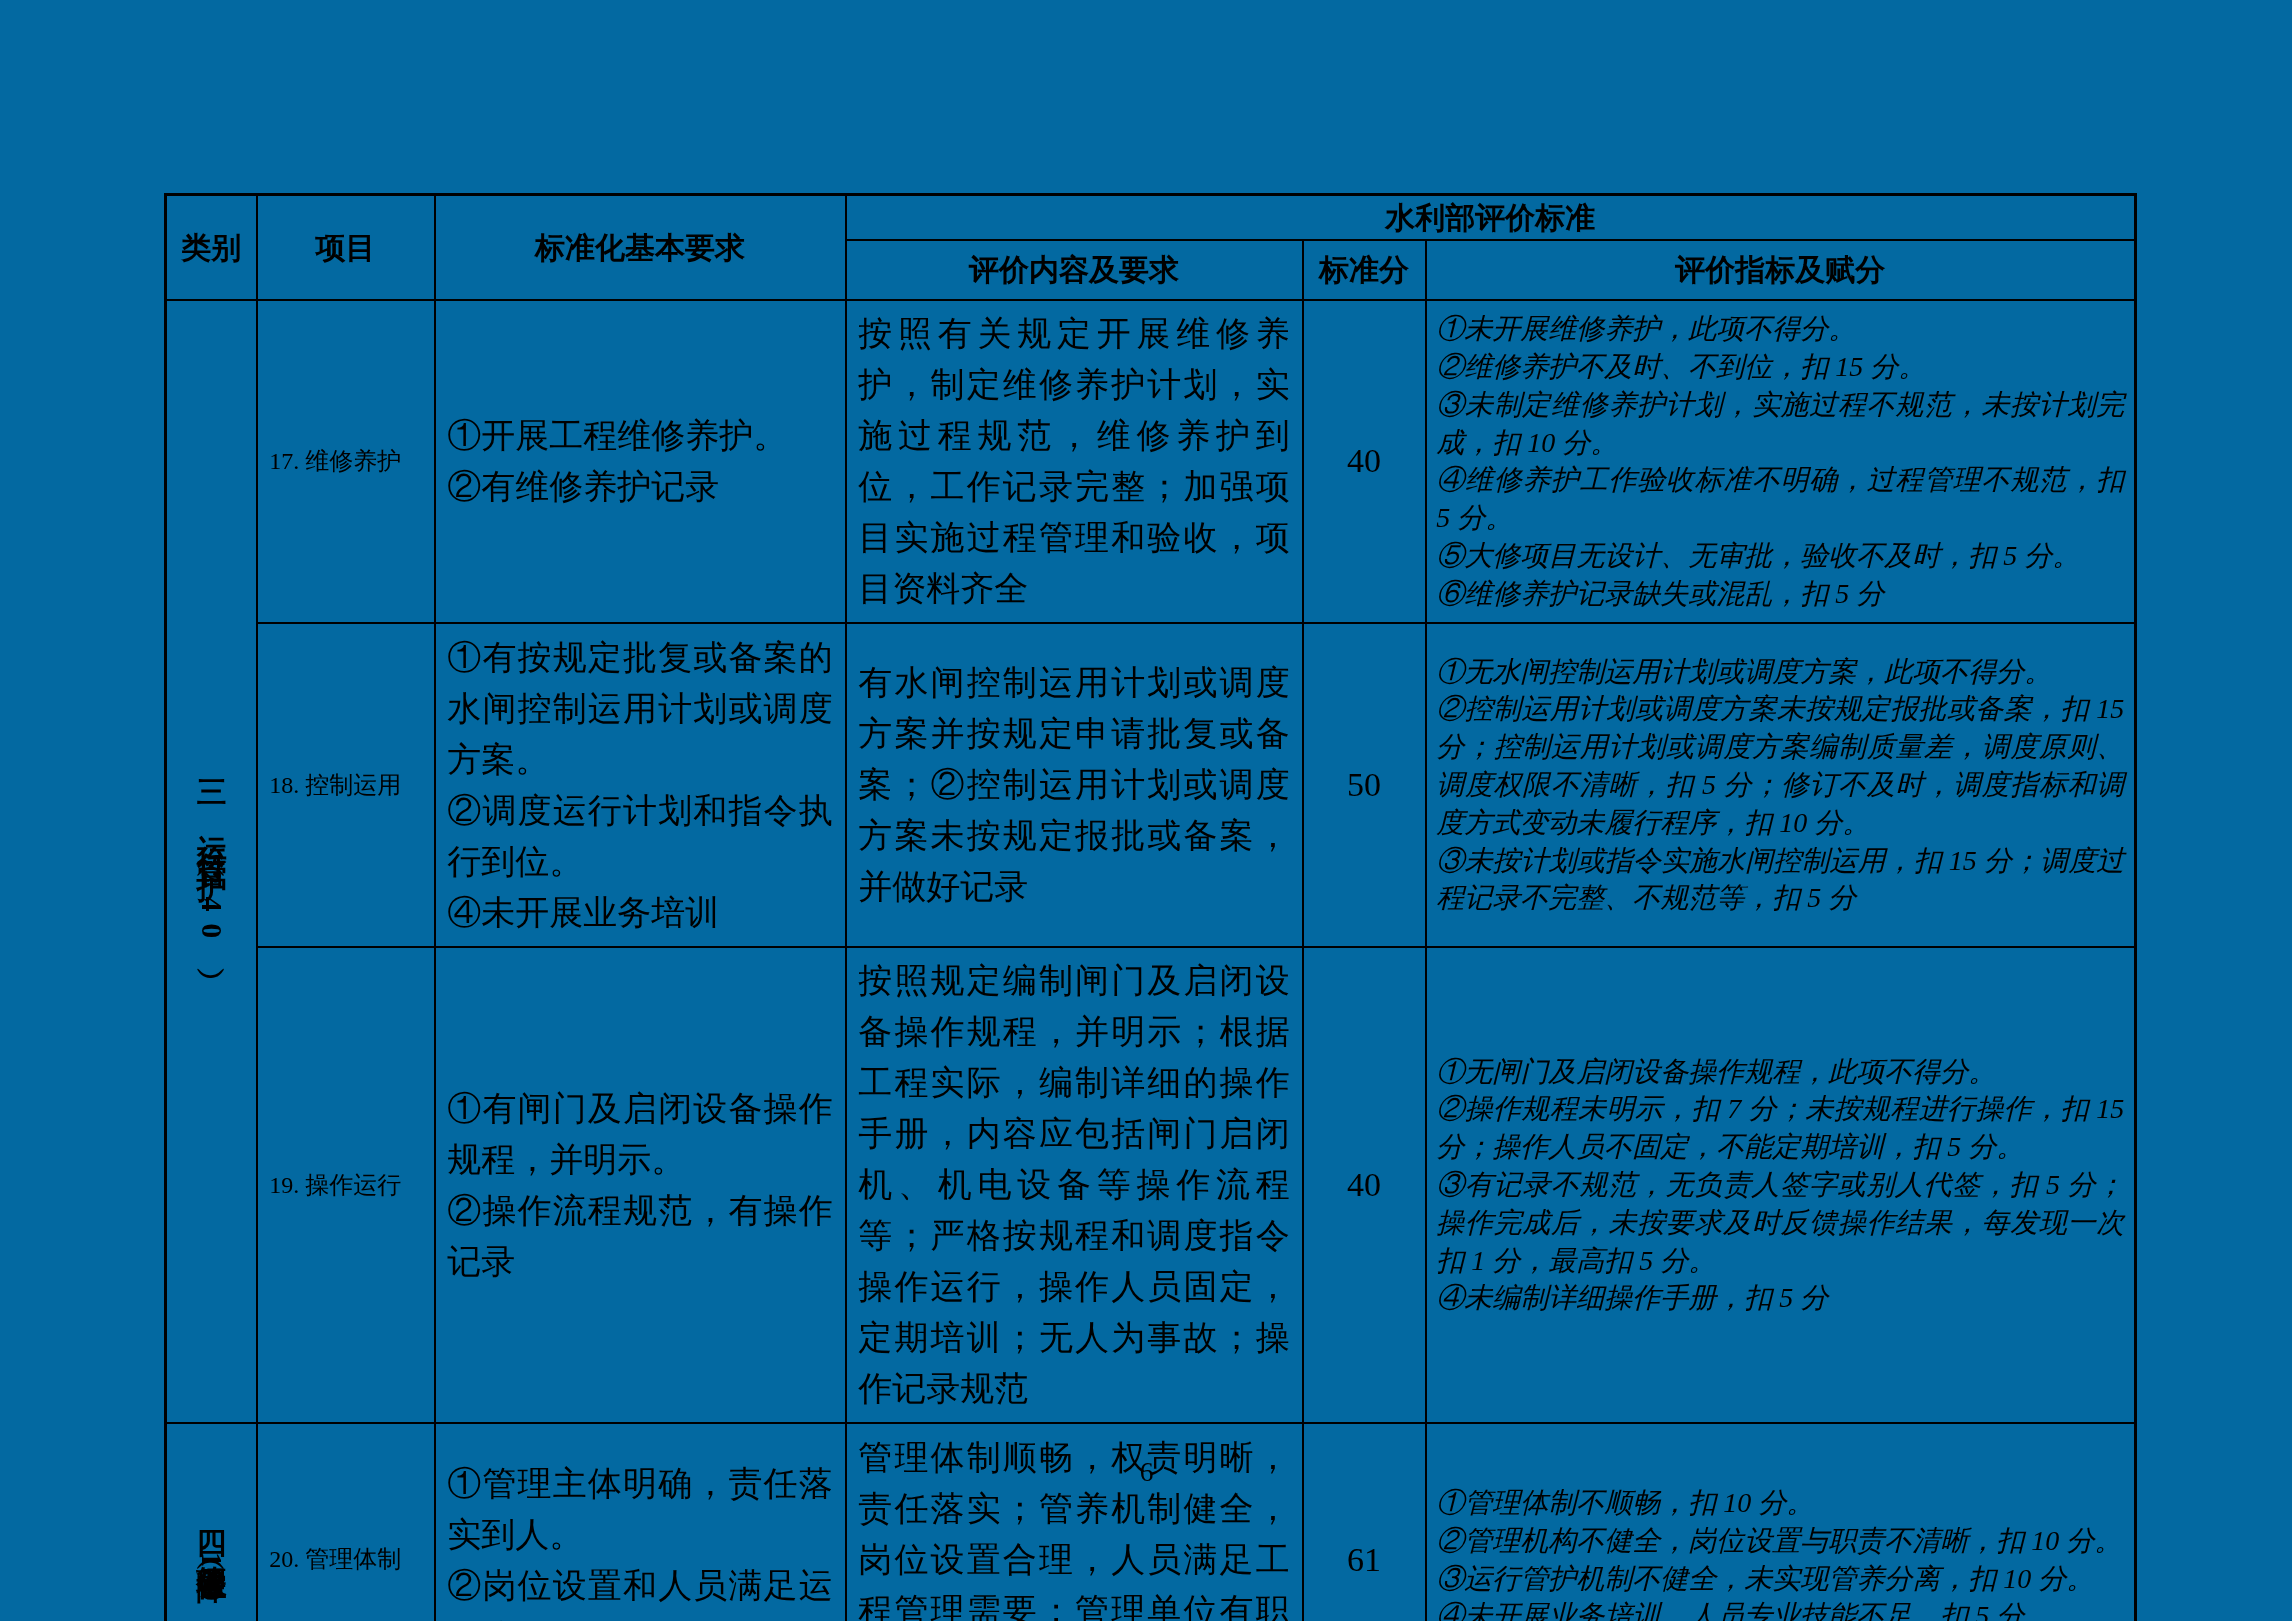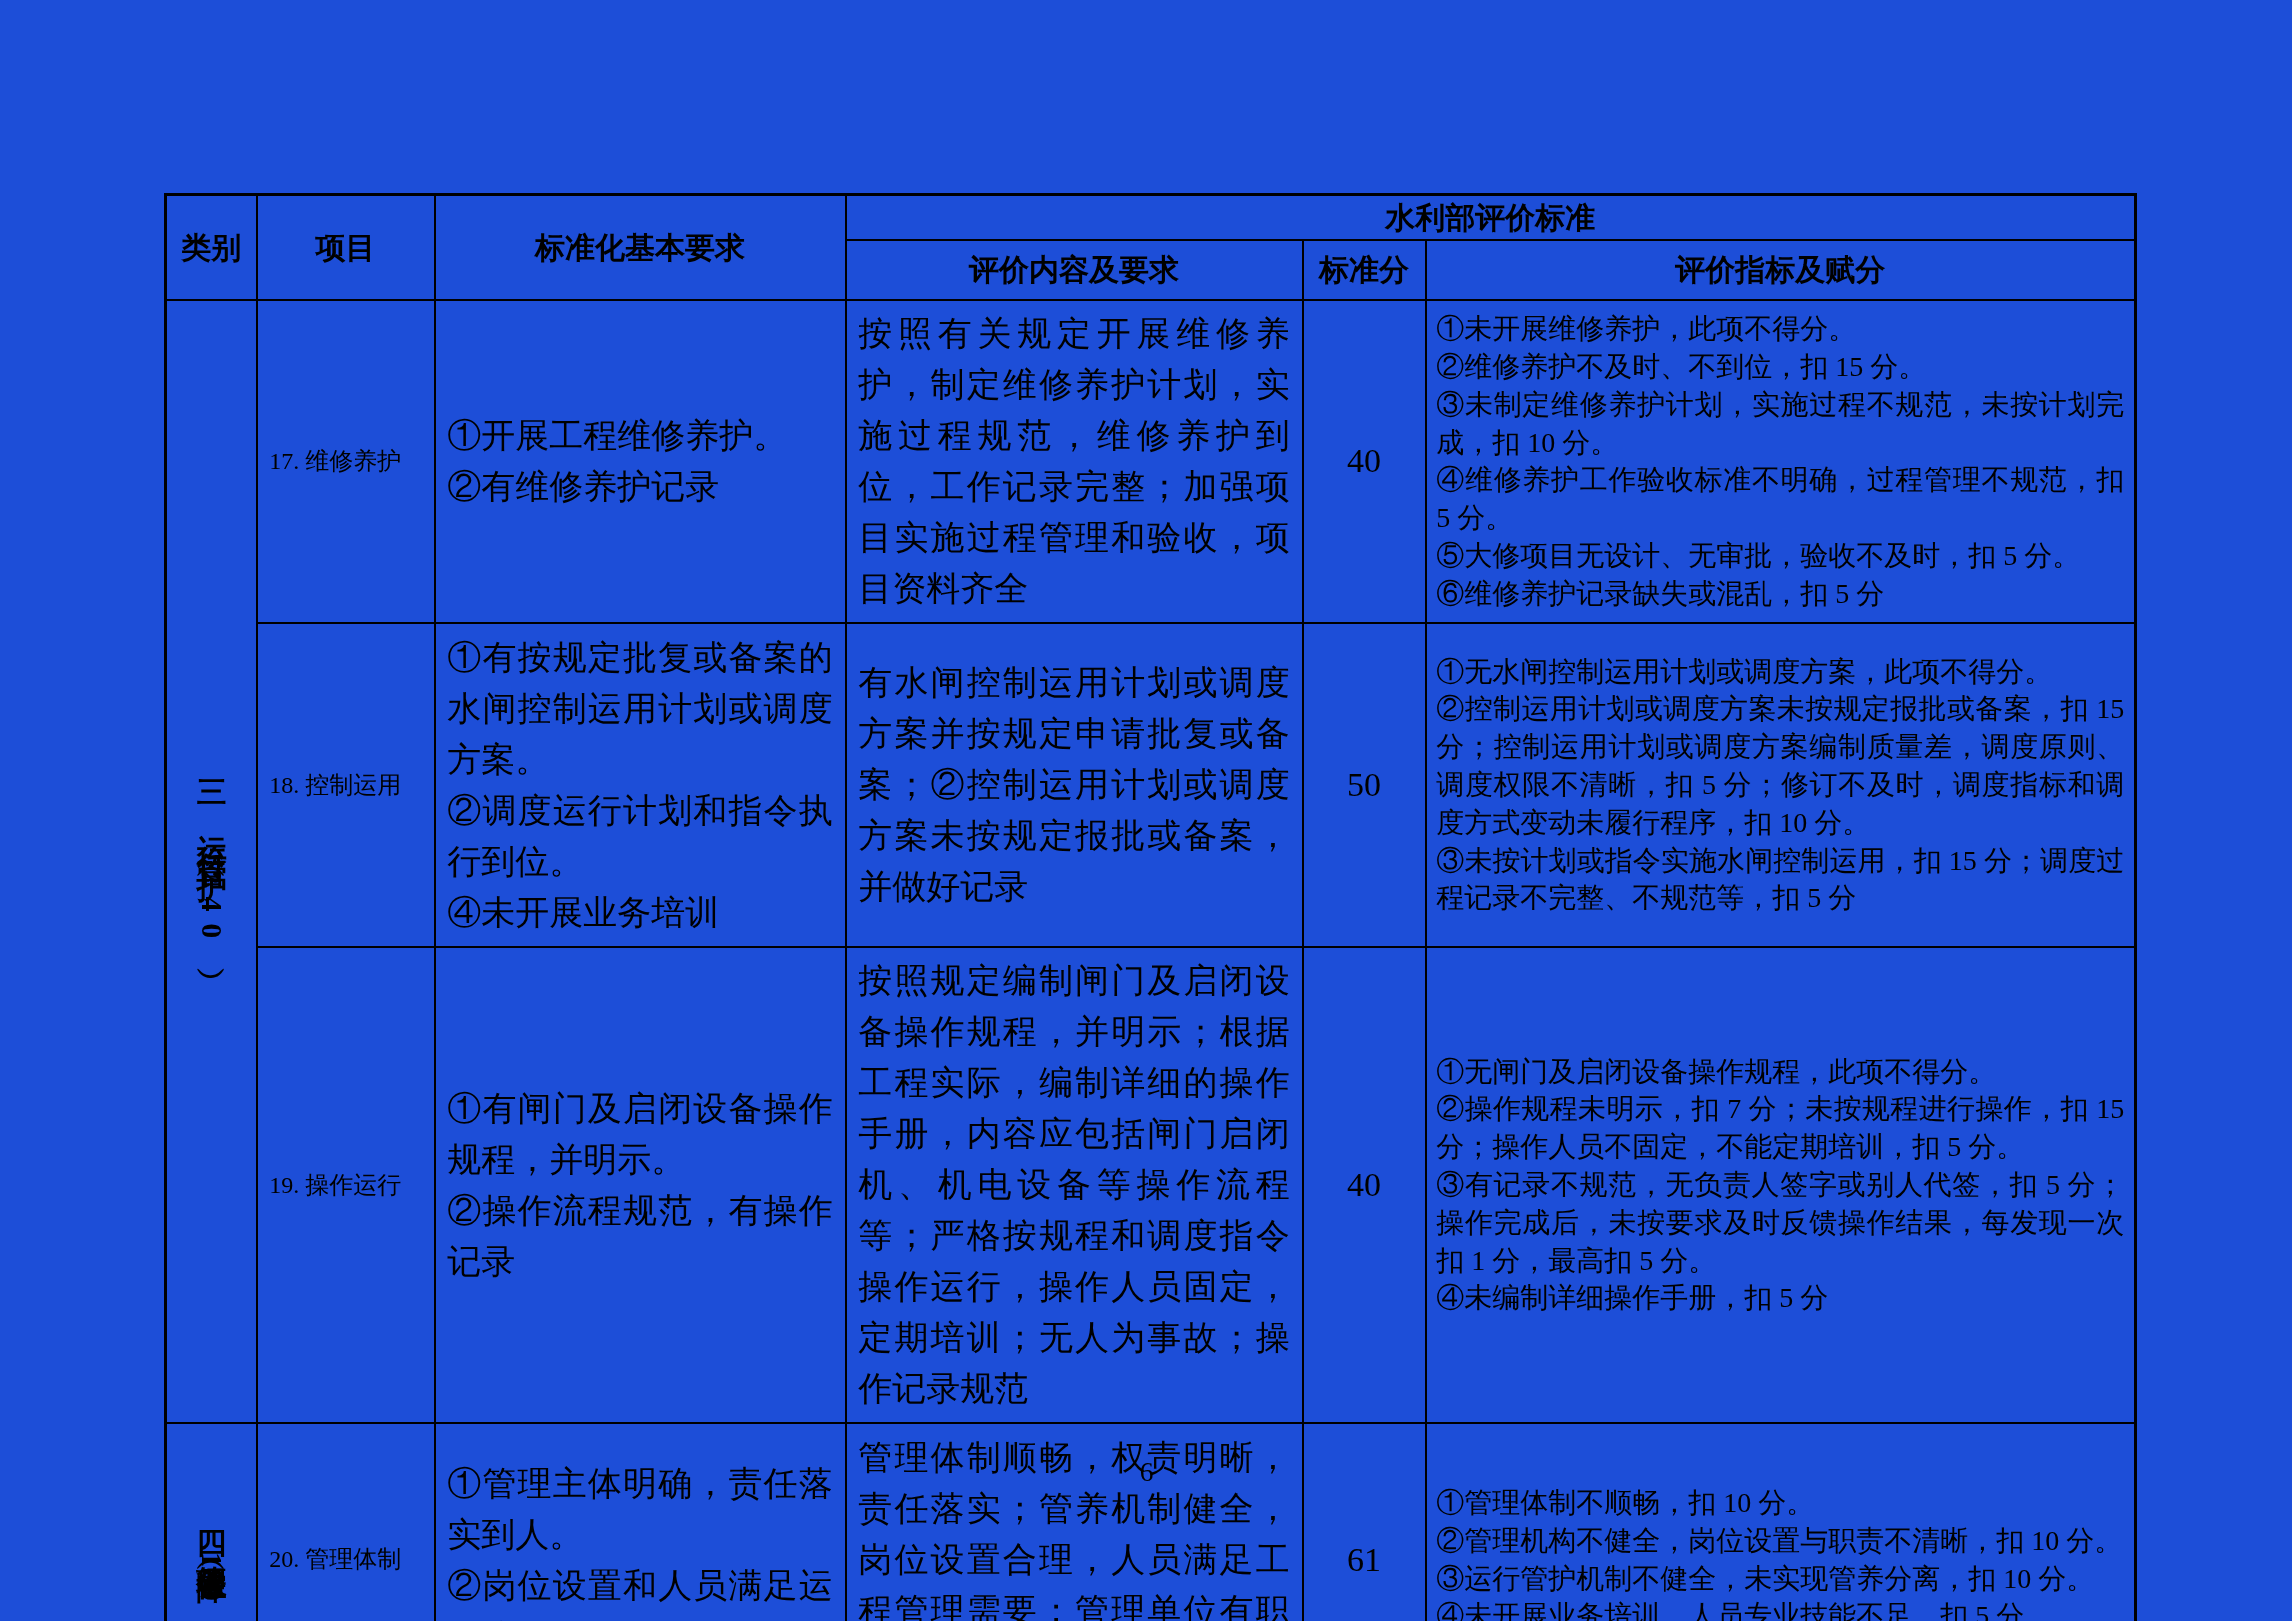--- a/index.html
+++ b/index.html
@@ -1,21 +1,21 @@
 <!DOCTYPE html>
 <html><head>
 <meta charset="utf-8">
 <style>
   * { box-sizing: border-box; margin: 0; padding: 0; }
   html, body {
     width: 2293px; height: 1621px;
     background: #ffffff; color: #000;
     font-family: "Liberation Serif", "DejaVu Serif", serif;
   }
-  .page { position: relative; width: 2293px; height: 1621px; background:#1d4ed8; }
+  .page { position: relative; width: 2293px; height: 1621px; background:#0369a1; }
 
   table.eval {
     position: absolute; left: 164px; top: 193px;
     width: 1969px;
     border-collapse: collapse; table-layout: fixed;
     border: 3.9px solid #000;
   }
   .eval th, .eval td {
     border: 2.9px solid #000;
     vertical-align: middle;
@@ -45,20 +45,21 @@
   td.score {
     font-size: 34px;
     text-align: center;
   }
   td.ind {
     font-size: 28px;
     padding: 3.9px 9.8px;
     text-align: justify;
     line-height: 1.35;
     white-space: pre-line;
+    font-style: italic;
   }
   td.cat-cell { padding: 0; text-align: center; }
   .vert {
     writing-mode: vertical-rl;
     text-orientation: mixed;
     display: inline-block;
     font-weight: 700;
     font-size: 30px;
     text-align: center;
     margin: 0 auto;

